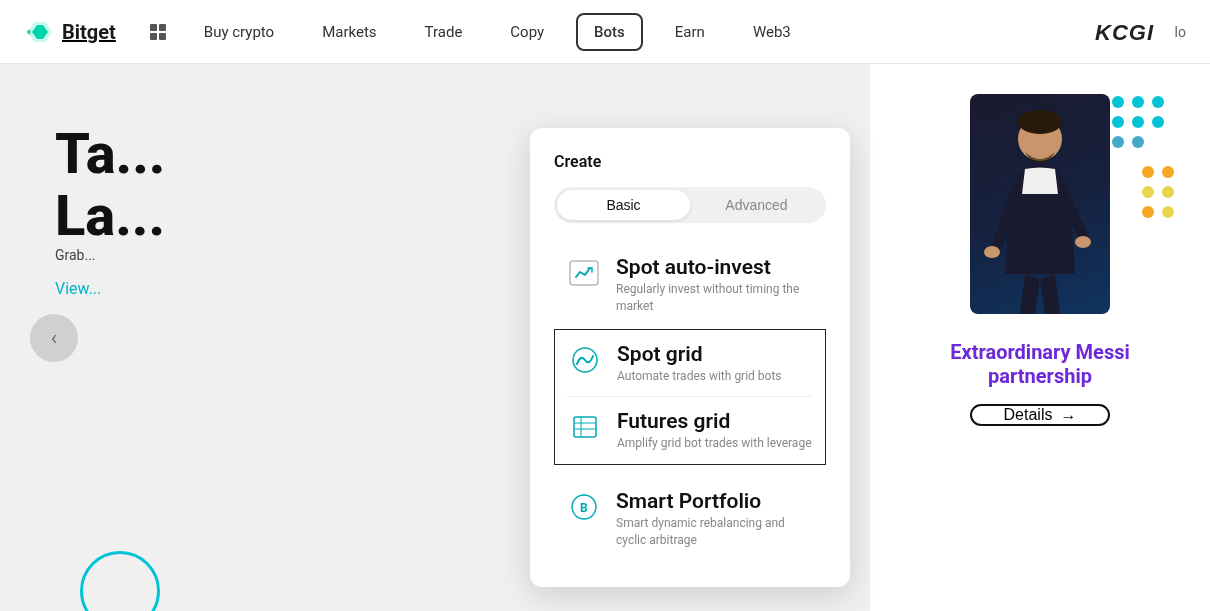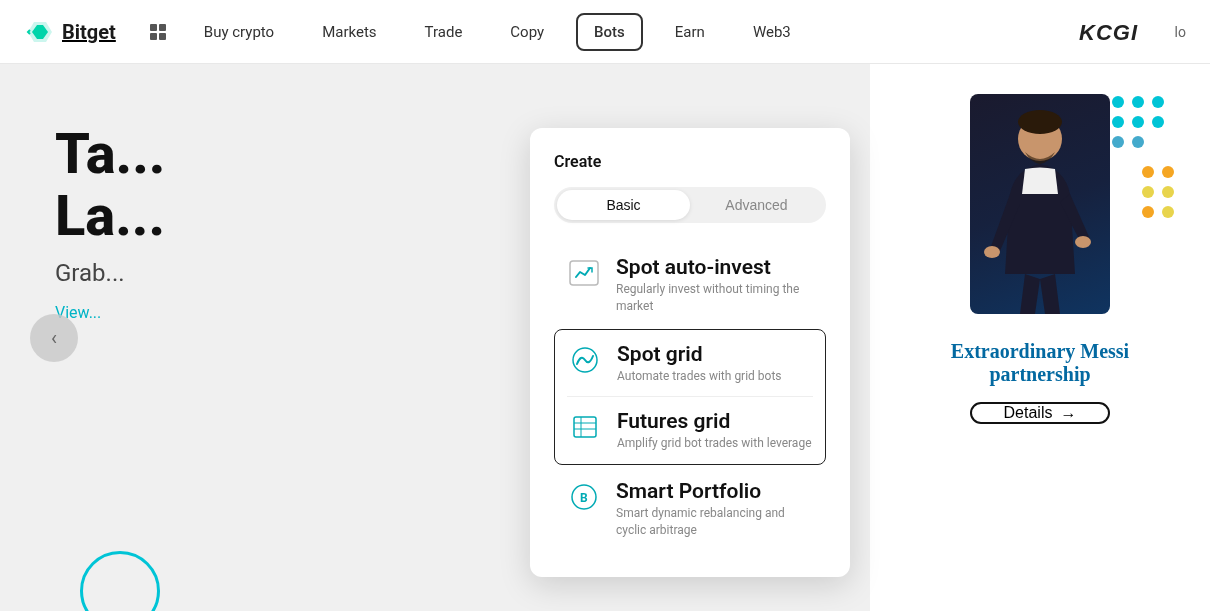--- a/index.html
+++ b/index.html
@@ -69,21 +69,21 @@
       font-size: 22px;
       font-weight: 900;
       letter-spacing: 1px;
       color: #222;
       font-style: italic;
     }
     .nav-right {
       display: flex;
       align-items: center;
       gap: 12px;
-      margin-left: 16px;
+      margin-left: 0;
     }
     .nav-right-text {
       font-size: 14px;
       color: #666;
     }
 
     
     .main-area {
       position: relative;
       width: 100%;
@@ -98,23 +98,22 @@
       left: 55px;
       top: 60px;
     }
     .hero-title {
       font-size: 56px;
       font-weight: 800;
       color: #111;
       line-height: 1.1;
     }
     .hero-subtitle {
-      font-size: 24px;
+      font-size: 14px;
       color: #444;
-      margin-top: 12px;
     }
     .hero-view {
       font-size: 16px;
       color: #00b4c6;
       margin-top: 16px;
     }
 
     
     .carousel-arrow {
       position: absolute;
@@ -169,24 +168,23 @@
     .dot {
       width: 12px;
       height: 12px;
       border-radius: 50%;
       display: inline-block;
       margin: 2px;
     }
     .messi-title {
       font-size: 20px;
       font-weight: 700;
-      color: #0369a1;
+      color: #6d28d9;
       text-align: center;
       margin-top: 16px;
-      font-family: Liberation Serif, serif;
     }
     .details-btn {
       margin-top: 16px;
       padding: 0 32px;
       border-radius: 50px;
       border: 2px solid #111;
       background: #fff;
       font-size: 16px;
       font-weight: 500;
       cursor: pointer;
@@ -414,21 +412,21 @@
           <path d="M8 20 L12 15 L17 18 L22 11" stroke="#00aab4" stroke-width="2" stroke-linecap="round" stroke-linejoin="round" fill="none"></path>
           <path d="M20 11 L24 11 L24 15" stroke="#00aab4" stroke-width="1.5" stroke-linecap="round" fill="none"></path>
         </svg>
       </div>
       <div class="menu-item-text">
         <div class="menu-item-title">Spot auto-invest</div>
         <div class="menu-item-desc">Regularly invest without timing the market</div>
       </div>
     </div>
 
-    <div style="border: 1.5px solid #222; border-radius: 8px; overflow: hidden; margin-bottom: 2px;">
+    <div style="border: 1.5px solid #222; border-radius: 0; overflow: hidden; margin-bottom: 12px;">
 
       <div class="menu-item" style="margin-bottom:0;">
         <div class="menu-item-icon">
           <svg width="32" height="32" viewBox="0 0 32 32" fill="none">
             <circle cx="16" cy="16" r="12" stroke="#00aab4" stroke-width="1.5" fill="none"></circle>
             <path d="M8 20 Q12 10 16 16 Q20 22 24 12" stroke="#00aab4" stroke-width="2" stroke-linecap="round" fill="none"></path>
           </svg>
         </div>
         <div class="menu-item-text">
           <div class="menu-item-title">Spot grid</div>

